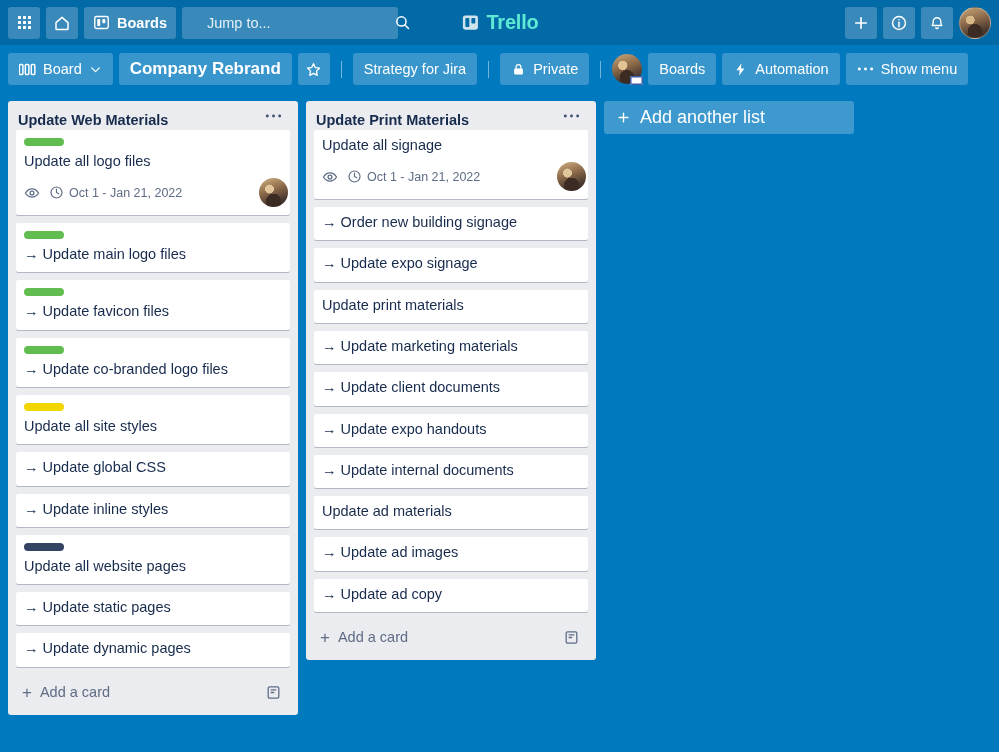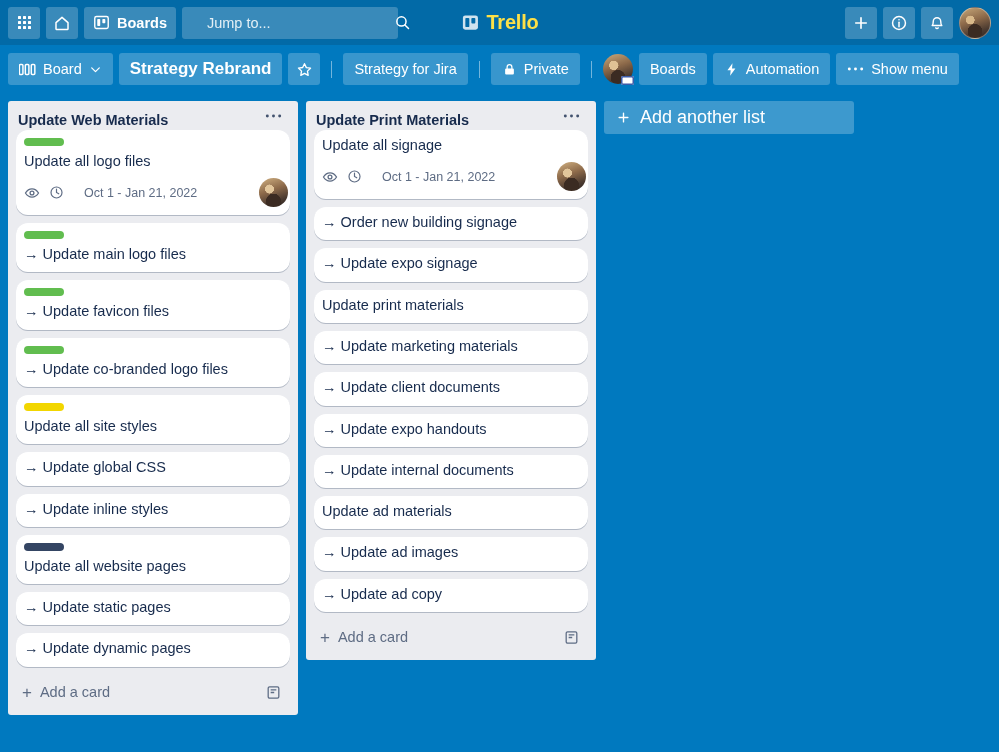--- a/index.html
+++ b/index.html
@@ -67,21 +67,21 @@
   }
   .search-box input::placeholder { color: #e4f0f6; opacity: 1; }
 
   .brand {
     position: absolute;
     left: 50%;
     transform: translateX(-50%);
     display: flex;
     align-items: center;
     gap: 7px;
-    color: #fde047;
+    color: #5eead4;
     font-size: 20px;
     font-weight: bold;
     letter-spacing: -0.2px;
     cursor: pointer;
   }
 
   .topnav-right {
     margin-left: auto;
     display: flex;
     align-items: center;
@@ -191,21 +191,21 @@
     padding-right: 4px;
     flex: 1 1 auto;
     min-height: 0;
   }
   .cards::-webkit-scrollbar { width: 8px; }
   .cards::-webkit-scrollbar-track { background: rgba(9,30,66,0.04); border-radius: 4px; }
   .cards::-webkit-scrollbar-thumb { background: rgba(9,30,66,0.16); border-radius: 4px; }
 
   .card {
     background: #fff;
-    border-radius: 12px;
+    border-radius: 2px;
     box-shadow: 0 1px 0 rgba(9,30,66,0.25);
     padding: 6px 2px 8px 8px;
     margin-bottom: 8px;
     cursor: pointer;
   }
 
   .label {
     width: 40px; height: 8px;
     border-radius: 4px;
     margin: 2px 0 6px 0;
@@ -220,21 +220,21 @@
   .card-badges {
     display: flex;
     align-items: center;
     margin-top: 7px;
     gap: 9px;
     min-height: 24px;
   }
   .badge {
     display: flex;
     align-items: center;
-    gap: 20px;
+    gap: 5px;
     color: #5e6c84;
     font-size: 12.5px;
   }
   .card-member {
     margin-left: auto;
     width: 29px; height: 29px;
     border-radius: 50%;
     background:
       radial-gradient(circle at 50% 80%, #3b2b22 0 27%, transparent 28%),
       radial-gradient(circle at 36% 38%, #e2c69b 0 17%, transparent 18%),
@@ -372,21 +372,21 @@
     </span>
     <span>Board</span>
     <span>
       <svg width="13" height="13" viewBox="0 0 24 24" fill="none" stroke="#fff" stroke-width="2.3" stroke-linecap="round" stroke-linejoin="round">
         <path d="M5 9l7 7 7-7"></path>
       </svg>
     </span>
   </div>
 
   <div class="bh-btn bh-title">
-    <span>Strategy Rebrand</span>
+    <span>Company Rebrand</span>
   </div>
 
   <div class="bh-btn sq">
     <span>
       <svg width="17" height="17" viewBox="0 0 24 24" fill="none" stroke="#fff" stroke-width="1.9" stroke-linejoin="round">
         <path d="M12 3.8l2.6 5.5 5.9.8-4.3 4.2 1 5.9-5.2-2.8-5.2 2.8 1-5.9L3.5 10l5.9-.8z"></path>
       </svg>
     </span>
   </div>
 

